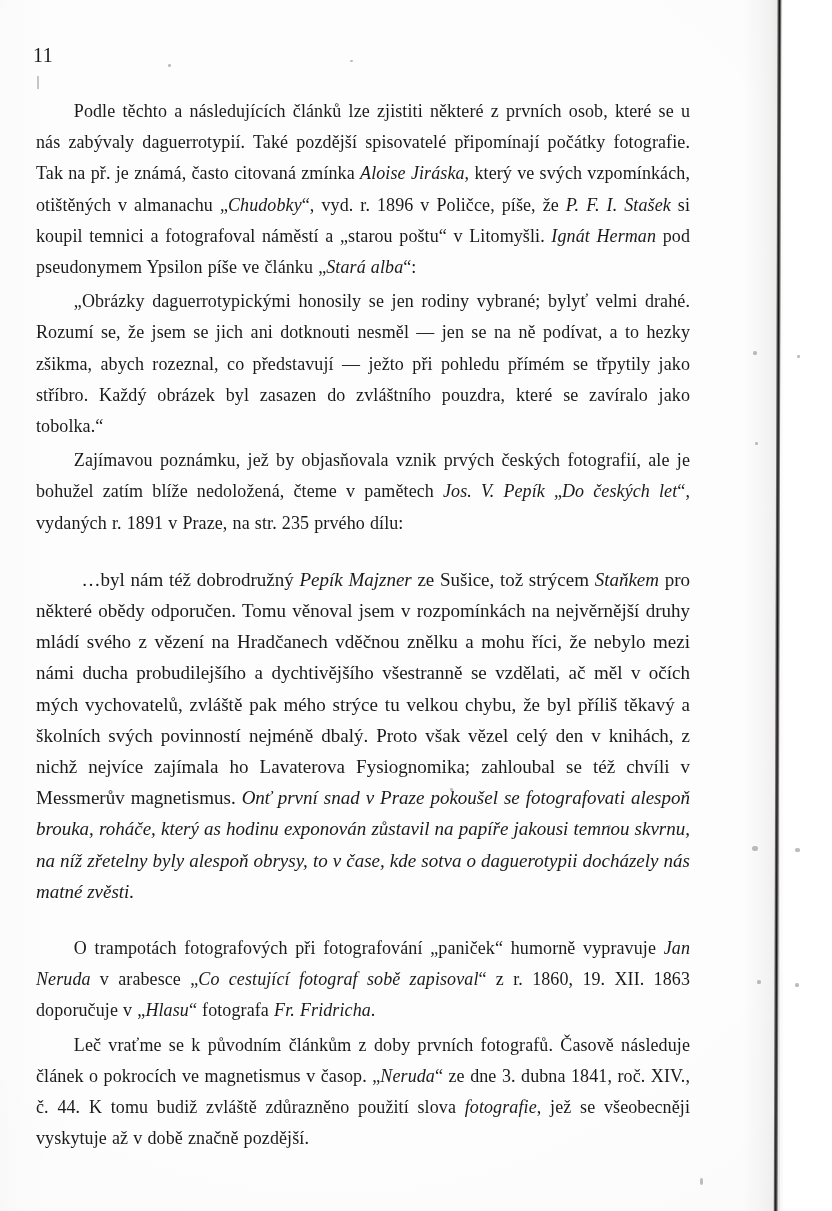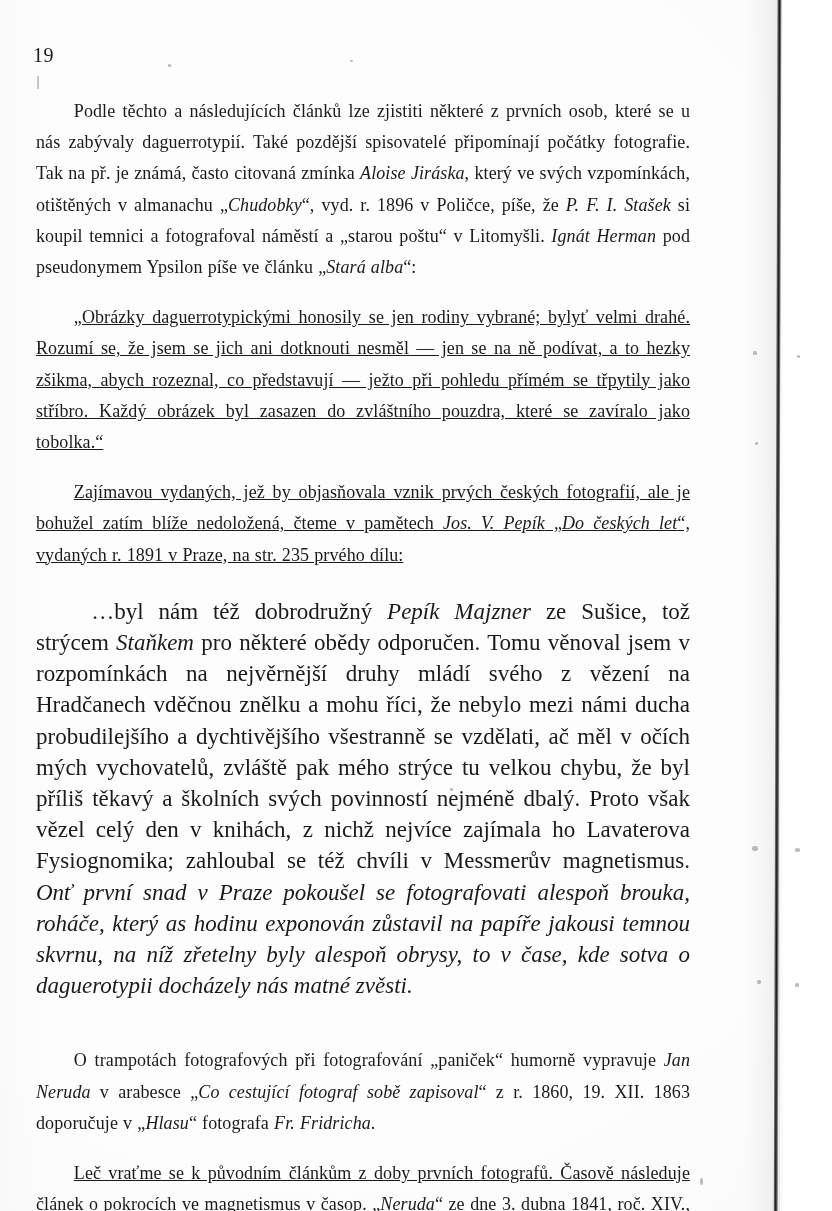--- a/index.html
+++ b/index.html
@@ -105,61 +105,60 @@
     margin: 0;
     font-size: 18px;
     line-height: 31.2px;
     text-align: justify;
     text-align-last: left;
     text-indent: 2.1em;
     letter-spacing: 0.1px;
     word-spacing: 0.5px;
   }
   p.para + p.para {
-    margin-top: 19px;
-    text-decoration: underline;
+    margin-top: 3px;
   }
   p.quote-block {
     margin-top: 25px;
     margin-bottom: 0;
-    font-size: 23px;
+    font-size: 19px;
     line-height: 31.2px;
     text-align: justify;
     text-align-last: left;
     text-indent: 2.4em;
   }
   p.quote-block + p.para {
-    margin-top: 44px;
+    margin-top: 26px;
   }
   i.ital {
     font-style: italic;
   }
 </style>
 </head>
 <body>
 
 <div id="page">
 
   <div id="paper-texture"></div>
 
-  <div id="folio">19</div>
+  <div id="folio">11</div>
   <div id="folio-tick"></div>
 
   <div id="column">
 
     <p class="para">
       <span>Podle těchto a následujících článků lze zjistiti některé z prvních osob, které se u nás zabývaly daguerrotypií. Také pozdější spisovatelé připomínají počátky fotografie. Tak na př. je známá, často citovaná zmínka </span><i class="ital">Aloise Jiráska</i><span>, který ve svých vzpomínkách, otištěných v almanachu „</span><i class="ital">Chudobky</i><span>“, vyd. r. 1896 v Poličce, píše, že </span><i class="ital">P. F. I. Stašek</i><span> si koupil temnici a fotografoval náměstí a „starou poštu“ v Litomyšli. </span><i class="ital">Ignát Herman</i><span> pod pseudonymem Ypsilon píše ve článku „</span><i class="ital">Stará alba</i><span>“:</span>
     </p>
 
     <p class="para">
       <span>„Obrázky daguerrotypickými honosily se jen rodiny vybrané; bylyť velmi drahé. Rozumí se, že jsem se jich ani dotknouti nesměl — jen se na ně podívat, a to hezky zšikma, abych rozeznal, co představují — ježto při pohledu přímém se třpytily jako stříbro. Každý obrázek byl zasazen do zvláštního pouzdra, které se zavíralo jako tobolka.“</span>
     </p>
 
     <p class="para">
-      <span>Zajímavou vydaných, jež by objasňovala vznik prvých českých fotografií, ale je bohužel zatím blíže nedoložená, čteme v pamětech </span><i class="ital">Jos. V. Pepík</i><span> „</span><i class="ital">Do českých let</i><span>“, vydaných r. 1891 v Praze, na str. 235 prvého dílu:</span>
+      <span>Zajímavou poznámku, jež by objasňovala vznik prvých českých fotografií, ale je bohužel zatím blíže nedoložená, čteme v pamětech </span><i class="ital">Jos. V. Pepík</i><span> „</span><i class="ital">Do českých let</i><span>“, vydaných r. 1891 v Praze, na str. 235 prvého dílu:</span>
     </p>
 
     <p class="quote-block">
       <span>…byl nám též dobrodružný </span><i class="ital">Pepík Majzner</i><span> ze Sušice, tož strýcem </span><i class="ital">Staňkem</i><span> pro některé obědy odporučen. Tomu věnoval jsem v rozpomínkách na nejvěrnější druhy mládí svého z vězení na Hradčanech vděčnou znělku a mohu říci, že nebylo mezi námi ducha probudilejšího a dychtivějšího všestranně se vzdělati, ač měl v očích mých vychovatelů, zvláště pak mého strýce tu velkou chybu, že byl příliš těkavý a školních svých povinností nejméně dbalý. Proto však vězel celý den v knihách, z nichž nejvíce zajímala ho Lavaterova Fysiognomika; zahloubal se též chvíli v Messmerův magnetismus. </span><i class="ital">Onť první snad v Praze pokoušel se fotografovati alespoň brouka, roháče, který as hodinu exponován zůstavil na papíře jakousi temnou skvrnu, na níž zřetelny byly alespoň obrysy, to v čase, kde sotva o daguerotypii docházely nás matné zvěsti.</i>
     </p>
 
     <p class="para">
       <span>O trampotách fotografových při fotografování „paniček“ humorně vypravuje </span><i class="ital">Jan Neruda</i><span> v arabesce „</span><i class="ital">Co cestující fotograf sobě zapisoval</i><span>“ z r. 1860, 19. XII. 1863 doporučuje v „</span><i class="ital">Hlasu</i><span>“ fotografa </span><i class="ital">Fr. Fridricha</i><span>.</span>
     </p>
 

